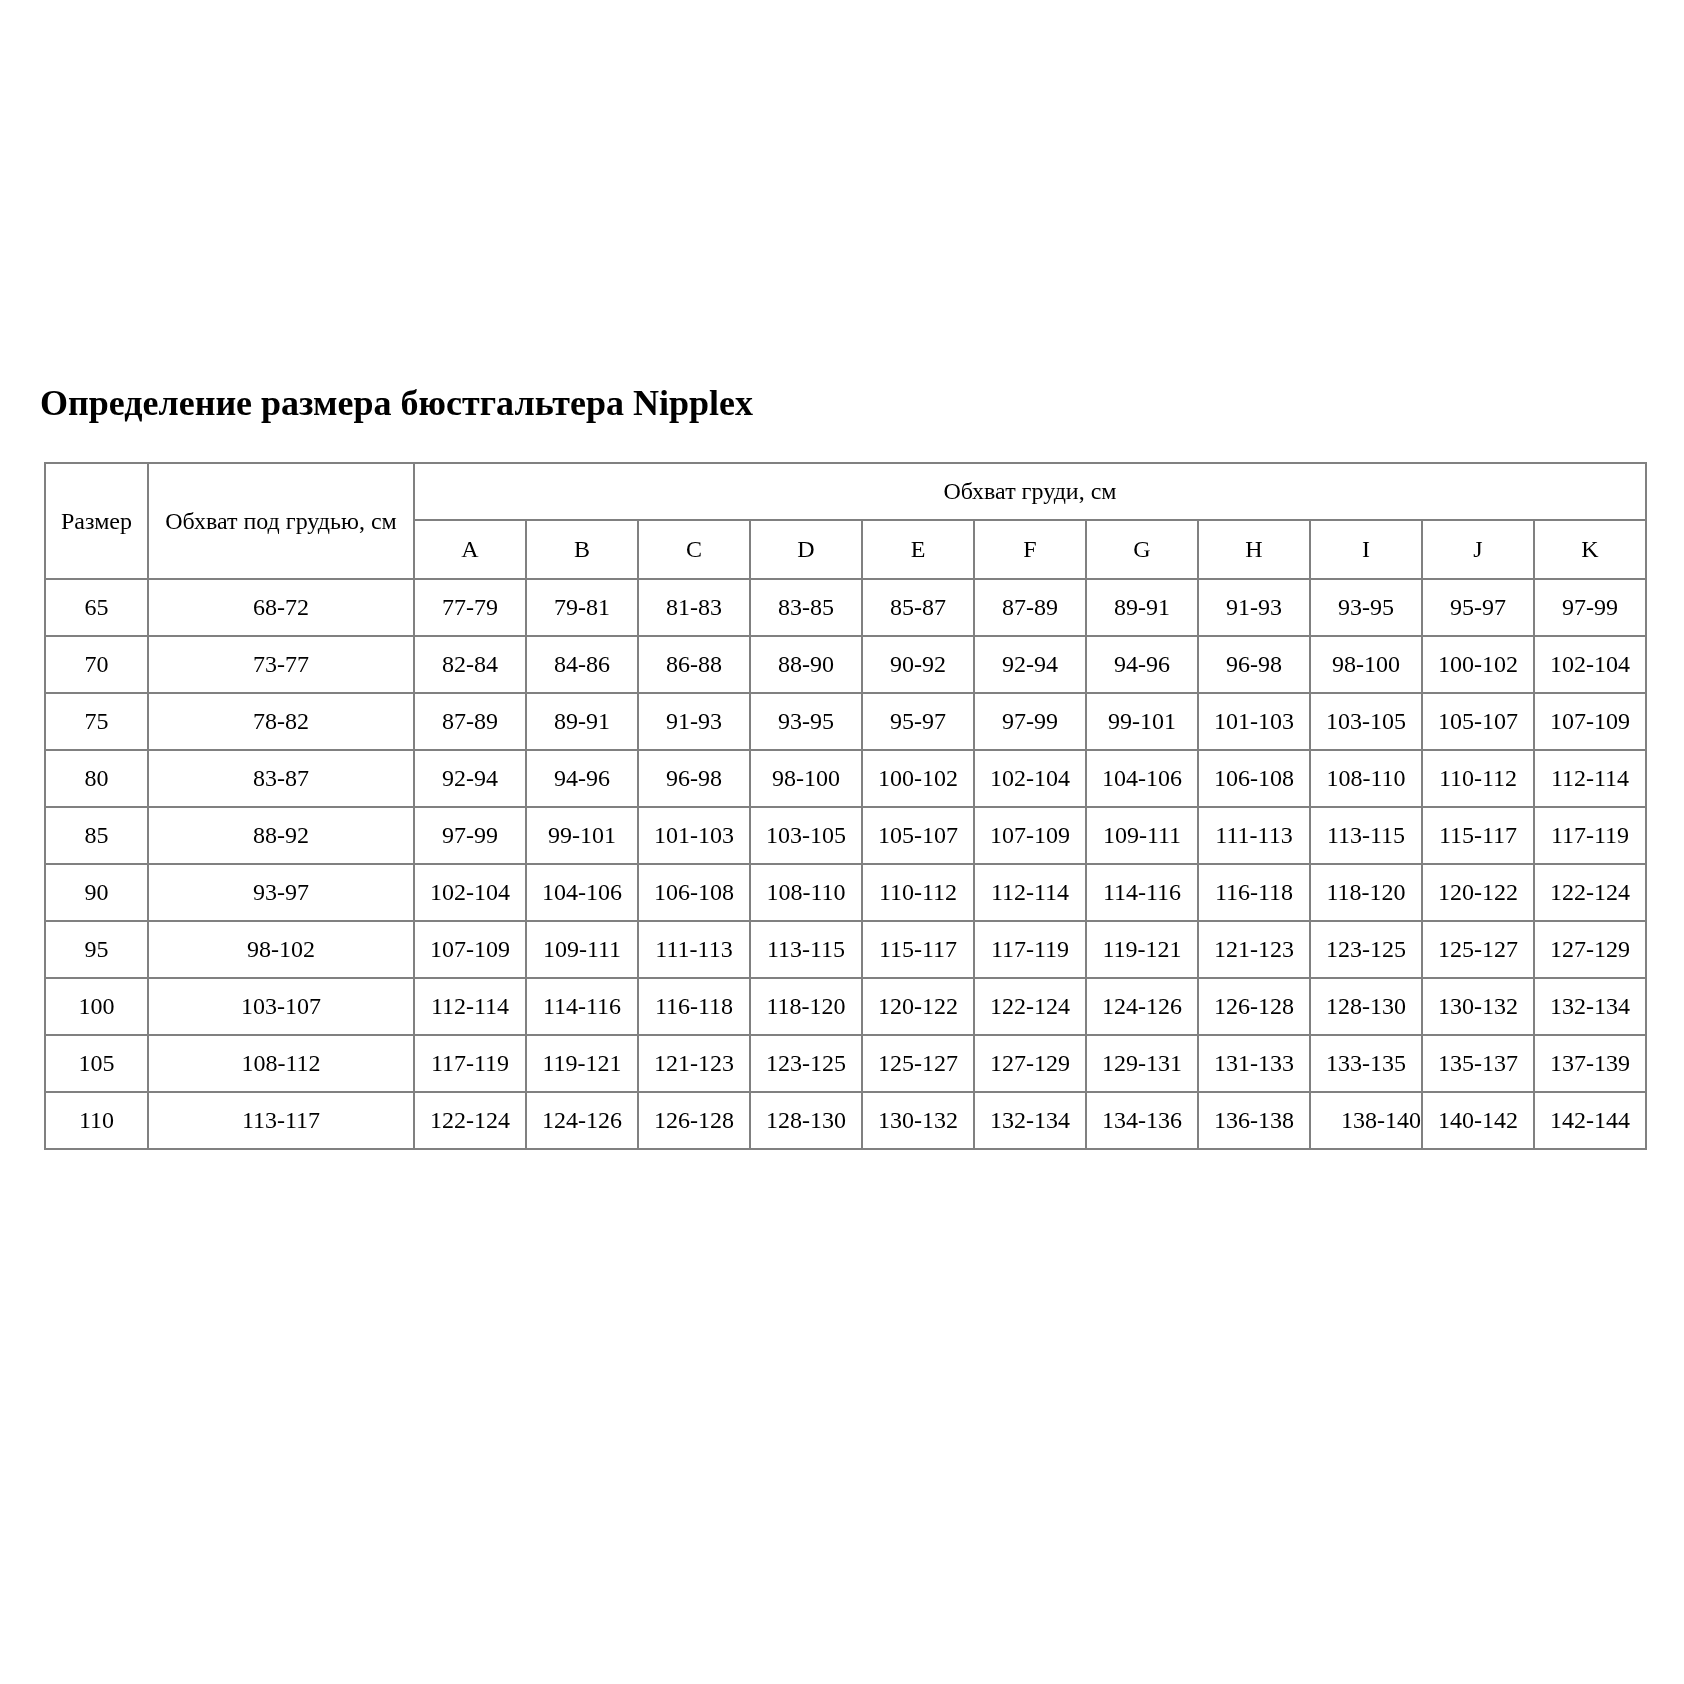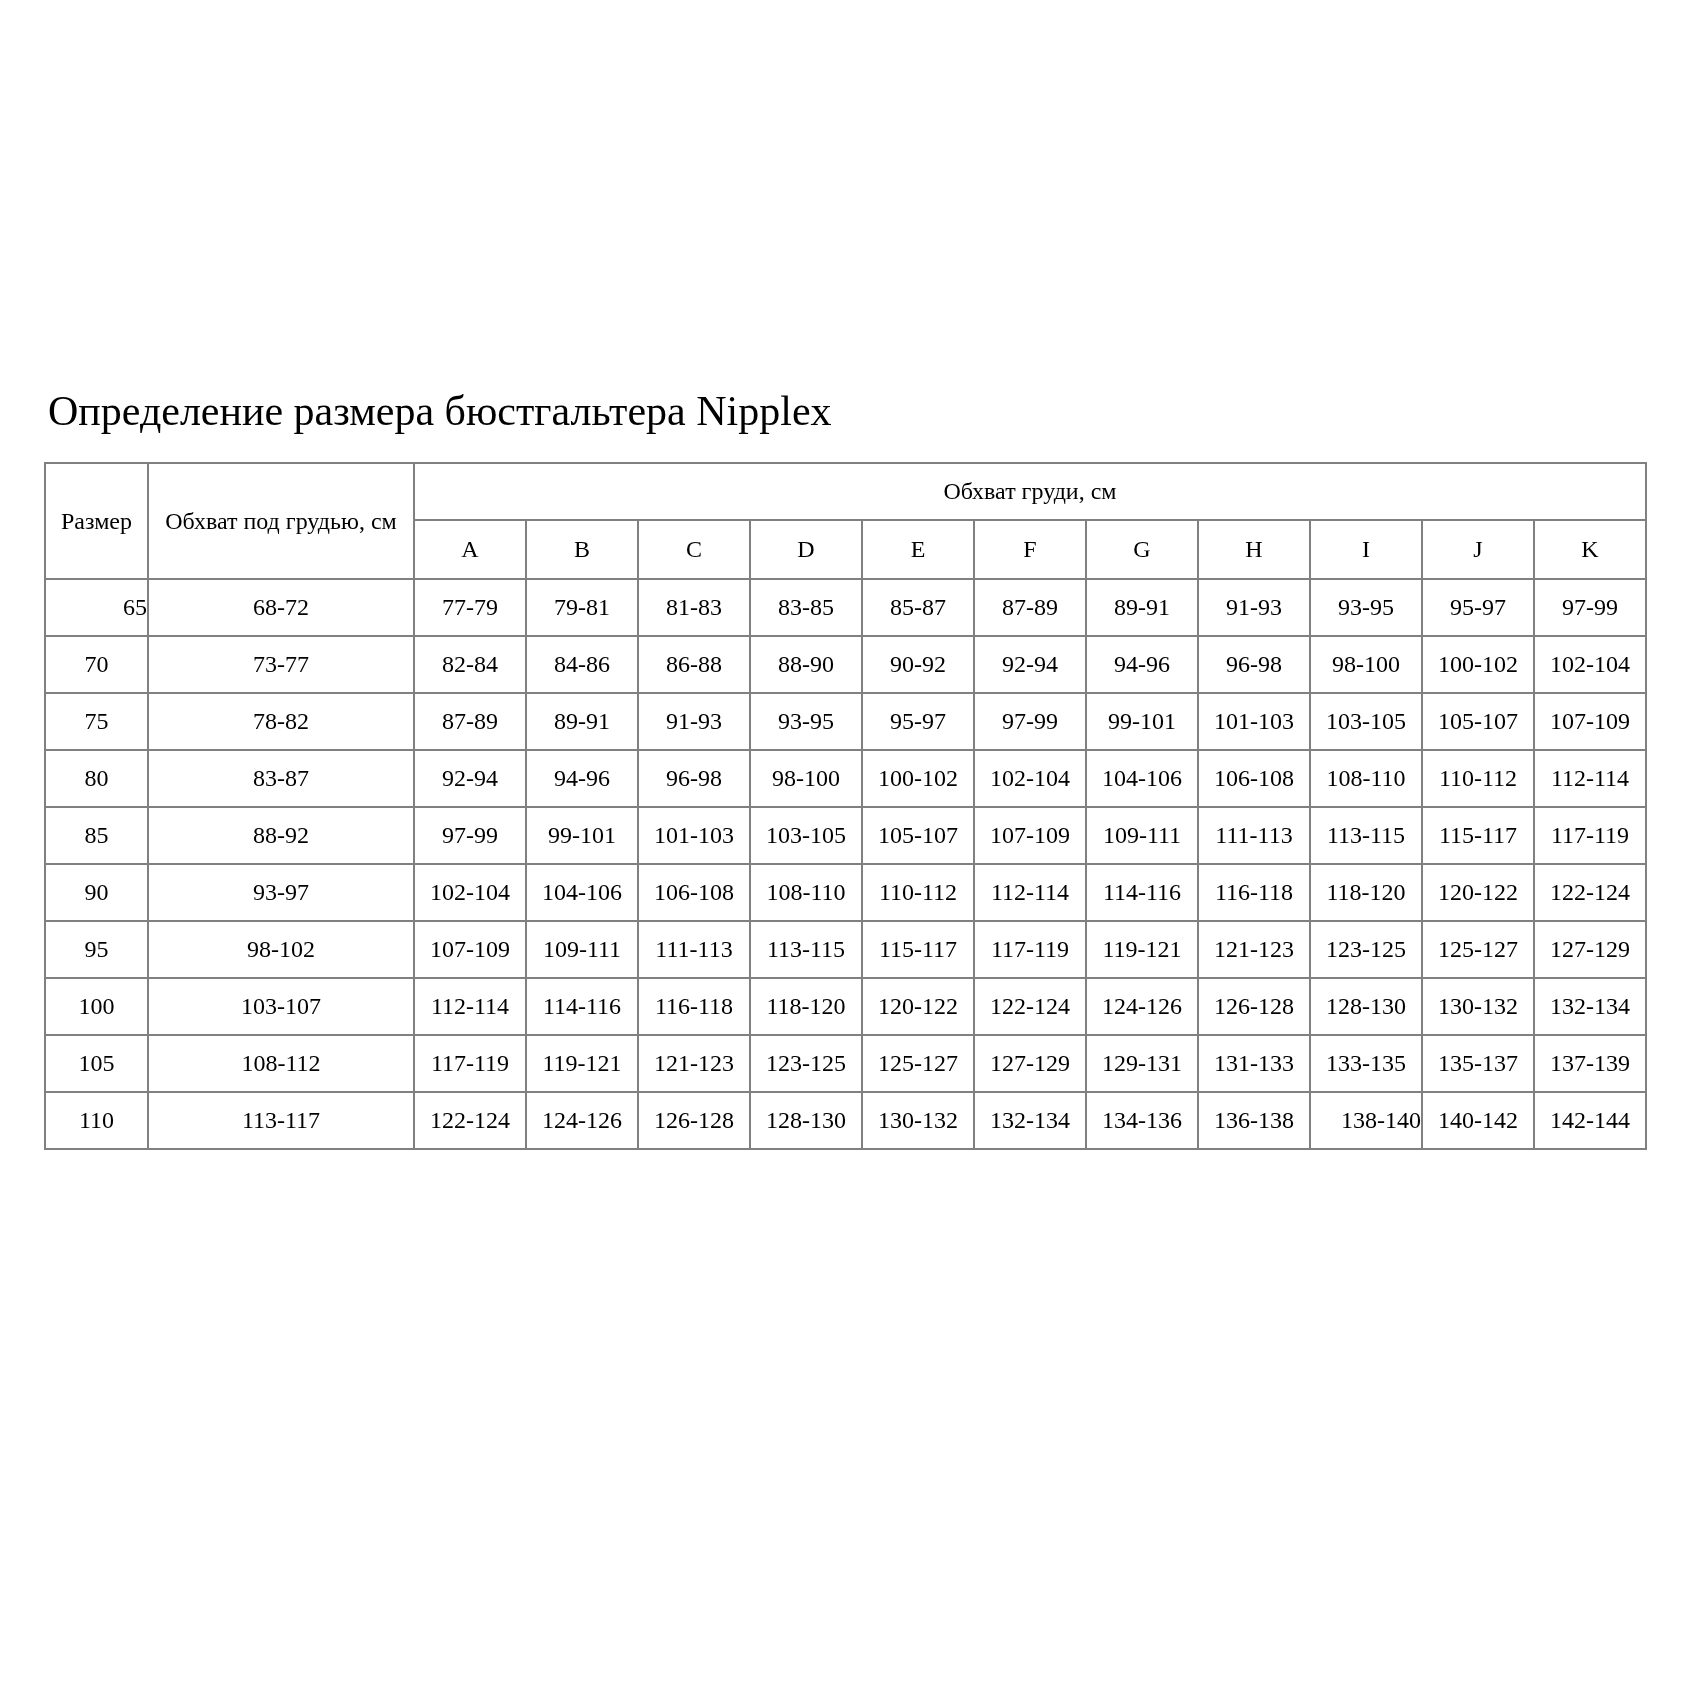--- a/index.html
+++ b/index.html
@@ -15,24 +15,24 @@
   .page {
     position: relative;
     width: 1684px;
     height: 1684px;
     background: #ffffff;
   }
   h1.doc-title {
     position: absolute;
     top: 383px;
     left: 40px;
-    margin: 8px;
-    font-size: 42px;
+    margin: 0;
+    font-size: 36px;
     line-height: 40px;
-    font-weight: normal;
+    font-weight: bold;
     letter-spacing: 0px;
     white-space: nowrap;
   }
   table.size-chart {
     position: absolute;
     top: 462px;
     left: 44px;
     border-collapse: collapse;
     table-layout: fixed;
     font-size: 24px;
@@ -94,21 +94,21 @@
           <th style="border-color: rgb(128, 128, 128);">G</th>
           <th style="border-color: rgb(128, 128, 128);">H</th>
           <th style="border-color: rgb(128, 128, 128);">I</th>
           <th style="border-color: rgb(128, 128, 128);">J</th>
           <th style="border-color: rgb(128, 128, 128);">K</th>
         </tr>
     </thead>
     <tbody class="size-rows" id="size-rows">
 
     <tr>
-          <td style="border-color: rgb(128, 128, 128); text-align: right;">65</td>
+          <td style="border-color: rgb(128, 128, 128);">65</td>
           <td style="border-color: rgb(128, 128, 128);">68-72</td>
           <td style="border-color: rgb(128, 128, 128); margin-left: 23px;">77-79</td>
           <td style="border-color: rgb(128, 128, 128);">79-81</td>
           <td style="border-color: rgb(128, 128, 128);">81-83</td>
           <td style="border-color: rgb(128, 128, 128);">83-85</td>
           <td style="border-color: rgb(128, 128, 128);">85-87</td>
           <td style="border-color: rgb(128, 128, 128);">87-89</td>
           <td style="border-color: rgb(128, 128, 128);">89-91</td>
           <td style="border-color: rgb(128, 128, 128);">91-93</td>
           <td style="border-color: rgb(128, 128, 128);">93-95</td>

